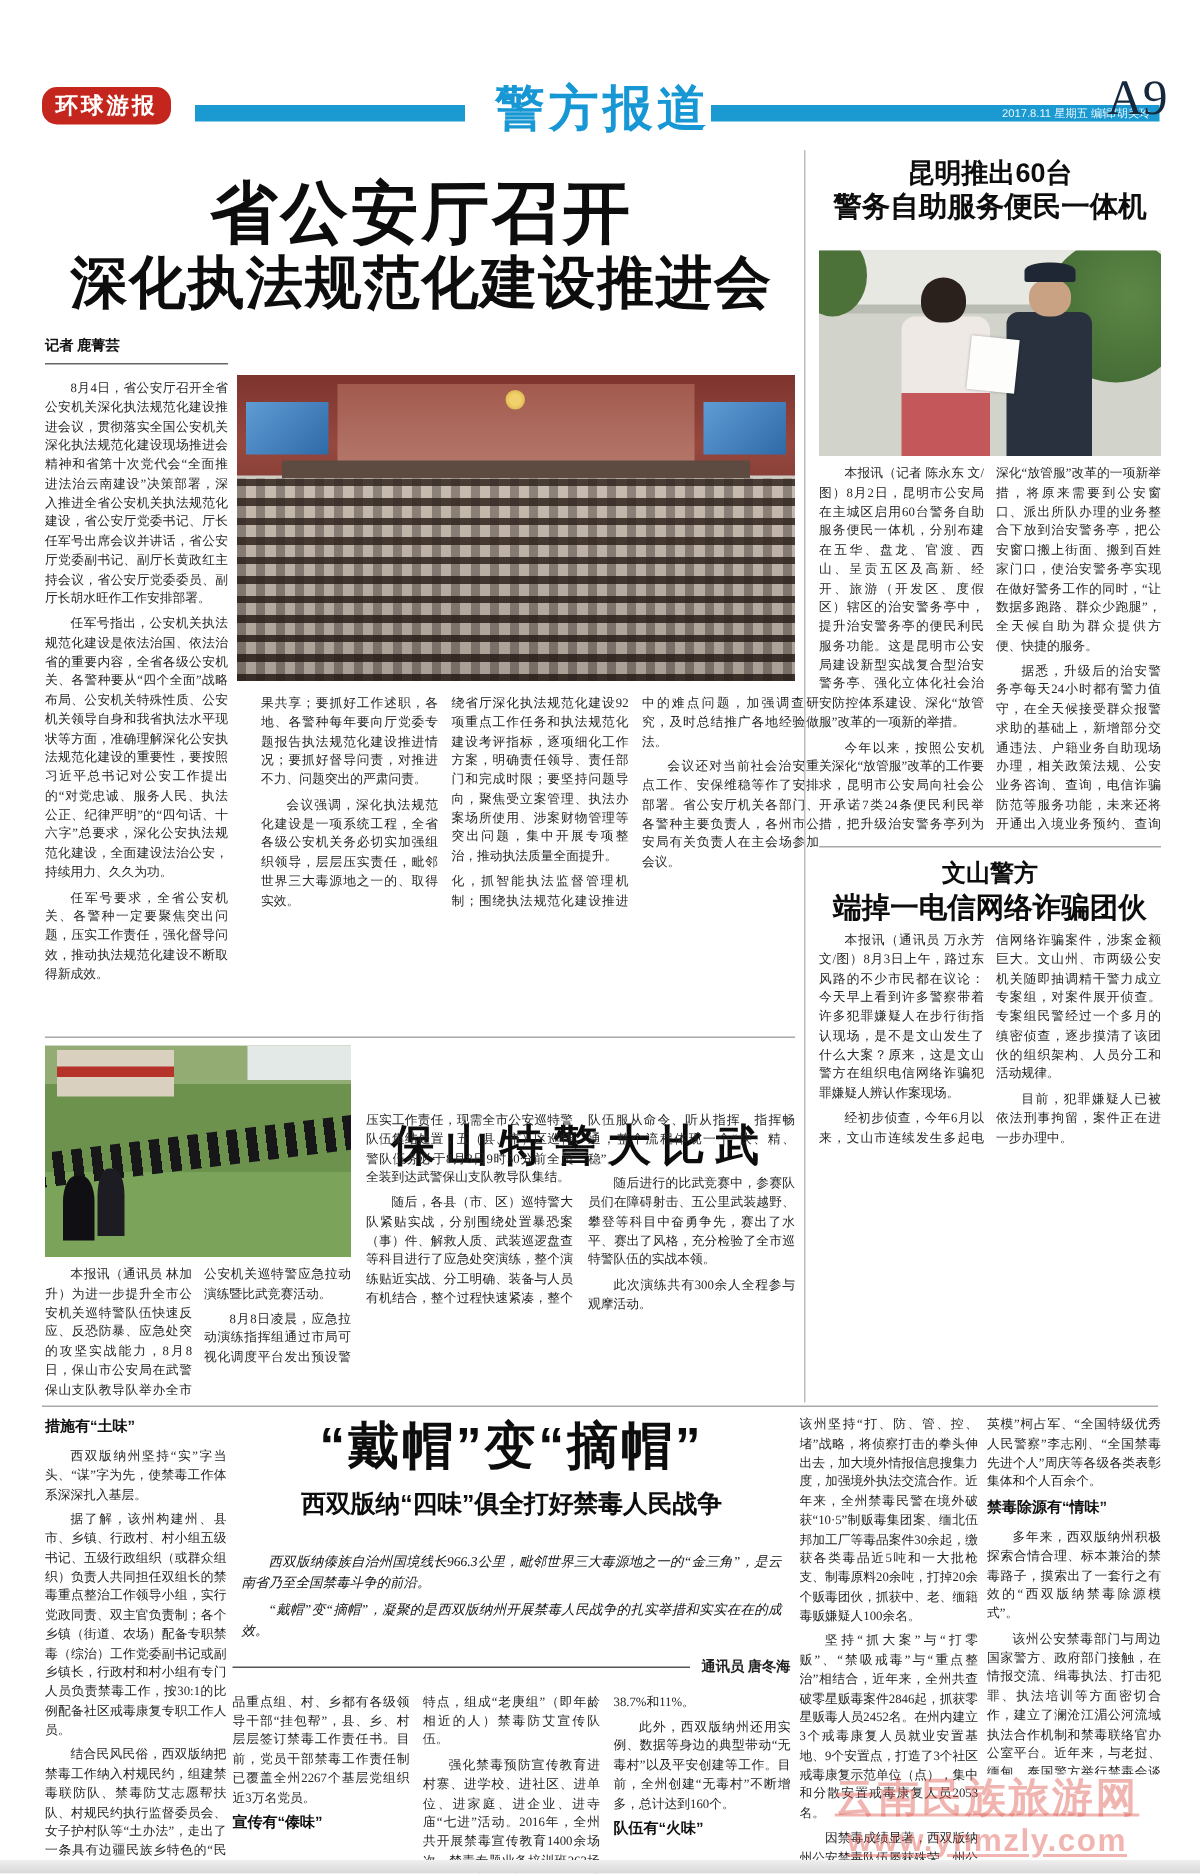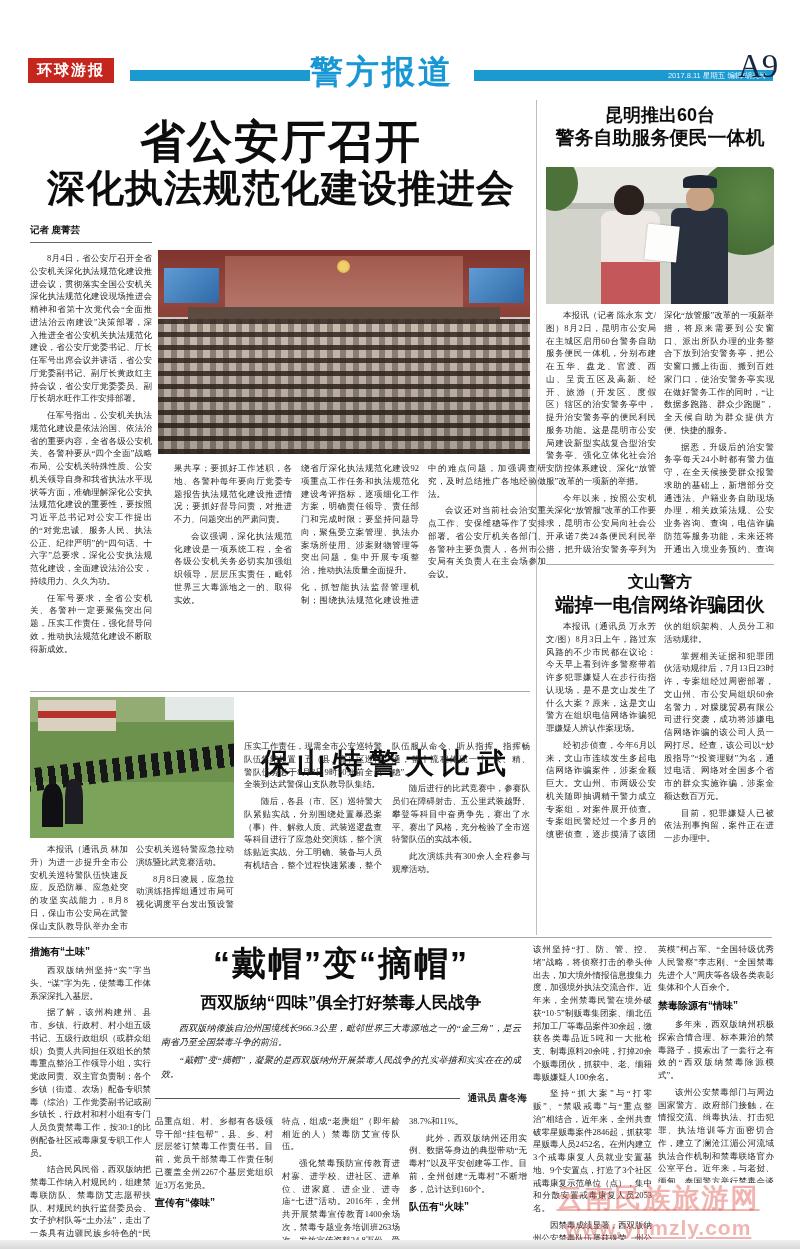--- a/index.html
+++ b/index.html
@@ -1,27 +1,27 @@
 <!DOCTYPE html>
 <html><head>
 <meta charset="utf-8">
 <style>
   html,body{margin:0;padding:0;background:#f2f2f2;}
   .page{position:relative;width:800px;height:1249px;background:#fff;margin:0 auto;overflow:hidden;
         font-family:"Liberation Serif","DejaVu Serif",serif;color:#222;}
   
   .masthead{position:absolute;left:28px;top:58px;background:#c4261d;color:#fff;
             font-family:"Liberation Sans",sans-serif;font-weight:bold;font-size:15px;
-            padding:3px 9px;letter-spacing:2px;}
+            padding:3px 9px;letter-spacing:2px;border-radius:10px;}
   .bar{position:absolute;background:#1b9ad2;height:11px;}
   .bar-left{left:130px;top:70px;width:180px;}
   .bar-right{left:474px;top:70px;width:299px;display:flex;align-items:center;justify-content:flex-end;}
   .date-line{color:#eaf6fd;font-size:7.5px;font-family:"Liberation Sans",sans-serif;
              padding-right:6px;white-space:nowrap;}
-  .section-title{position:absolute;left:310px;top:50px;width:164px;text-align:left;
+  .section-title{position:absolute;left:310px;top:50px;width:164px;text-align:right;
                  font-family:Liberation Serif, serif;font-weight:900;font-size:33px;
                  color:#1797d3;letter-spacing:3px;}
   .page-number{position:absolute;left:738px;top:48px;font-size:33px;color:#15293e;
                font-family:"Liberation Serif",serif;}
   
   .col{position:absolute;overflow:hidden;font-size:8.5px;line-height:1.5;
        text-align:justify;color:#262626;}
   .col p{margin:0 0 4px;text-indent:2em;}
   .col p.noindent{text-indent:0;}
   .hline{position:absolute;height:1px;background:#a8a8a8;}
@@ -176,38 +176,37 @@
   </div>
 
   <div class="hline" style="left:546px;top:564px;width:228px;"></div>
 
   <div class="headline" style="left:546px;top:572px;width:228px;font-size:16px;">文山警方</div>
   <div class="headline" style="left:546px;top:592px;width:228px;font-size:19px;">端掉一电信网络诈骗团伙</div>
 
   <div class="col" style="left:546px;top:620px;width:228px;height:312px;column-count:2;column-gap:8px;">
     <p>本报讯（通讯员 万永芳 文/图）8月3日上午，路过东风路的不少市民都在议论：今天早上看到许多警察带着许多犯罪嫌疑人在步行街指认现场，是不是文山发生了什么大案？原来，这是文山警方在组织电信网络诈骗犯罪嫌疑人辨认作案现场。</p>
     <p>经初步侦查，今年6月以来，文山市连续发生多起电信网络诈骗案件，涉案金额巨大。文山州、市两级公安机关随即抽调精干警力成立专案组，对案件展开侦查。专案组民警经过一个多月的缜密侦查，逐步摸清了该团伙的组织架构、人员分工和活动规律。</p>
-    <p>掌握相关证据和犯罪团伙活动规律后，7月13日23时许，专案组经过周密部署，文山州、市公安局组织60余名警力，对朦胧贸易有限公司进行突袭，成功将涉嫌电信网络诈骗的该公司人员一网打尽。经查，该公司以“炒股指导”“投资理财”为名，通过电话、网络对全国多个省市的群众实施诈骗，涉案金额达数百万元。</p>
     <p>目前，犯罪嫌疑人已被依法刑事拘留，案件正在进一步办理中。</p>
   </div>
 
   <div class="hline" style="left:28px;top:937px;width:744px;"></div>
 
   <div class="col" style="left:30px;top:943px;width:121px;height:302px;">
     <p class="subhead">措施有“土味”</p>
     <p>西双版纳州坚持“实”字当头、“谋”字为先，使禁毒工作体系深深扎入基层。</p>
     <p>据了解，该州构建州、县市、乡镇、行政村、村小组五级书记、五级行政组织（或群众组织）负责人共同担任双组长的禁毒重点整治工作领导小组，实行党政同责、双主官负责制；各个乡镇（街道、农场）配备专职禁毒（综治）工作党委副书记或副乡镇长，行政村和村小组有专门人员负责禁毒工作，按30:1的比例配备社区戒毒康复专职工作人员。</p>
     <p>结合民风民俗，西双版纳把禁毒工作纳入村规民约，组建禁毒联防队、禁毒防艾志愿帮扶队、村规民约执行监督委员会、女子护村队等“土办法”，走出了一条具有边疆民族乡特色的“民间禁毒”机制。2016年，仅勐海县就有400余名村民因逃避尿检或涉毒，被扣发村集体经济股份分红或罚款处罚；护村队还对56个行政村428个村民小组开展集中整治，查获吸毒人员2227人，收戒1094人。</p>
 
   </div>
 
   <div style="position:absolute;left:155px;top:941px;width:372px;">
     <div class="headline" style="position:static;font-size:34px;letter-spacing:2px;">“戴帽”变“摘帽”</div>
     <div class="headline" style="position:static;font-size:16.5px;margin-top:5px;">西双版纳“四味”俱全打好禁毒人民战争</div>
-    <div class="col" style="position:static;height:auto;margin-top:8px;padding:0 6px;font-style:italic;font-size:9px;line-height:1.55;color:#111;">
+    <div class="col" style="position:static;height:auto;margin-top:21px;padding:0 6px;font-style:italic;font-size:9px;line-height:1.55;color:#111;">
       <p>西双版纳傣族自治州国境线长966.3公里，毗邻世界三大毒源地之一的“金三角”，是云南省乃至全国禁毒斗争的前沿。</p>
       <p>“戴帽”变“摘帽”，凝聚的是西双版纳州开展禁毒人民战争的扎实举措和实实在在的成效。</p>
     </div>
     <div class="bylrow">
       <span class="ln"></span>
       <span class="nm">通讯员 唐冬海</span>
     </div>
     <div style="display:flex;gap:9px;margin-top:10px;height:146px;overflow:hidden;">
       <div class="col" style="position:static;flex:1;height:146px;">
         <p class="noindent">品重点组、村、乡都有各级领导干部“挂包帮”，县、乡、村层层签订禁毒工作责任书。目前，党员干部禁毒工作责任制已覆盖全州2267个基层党组织近3万名党员。</p>

